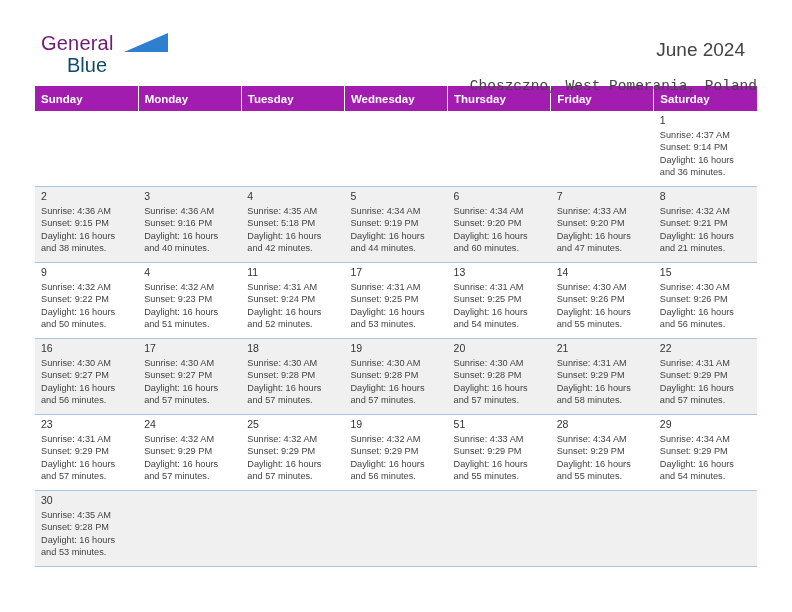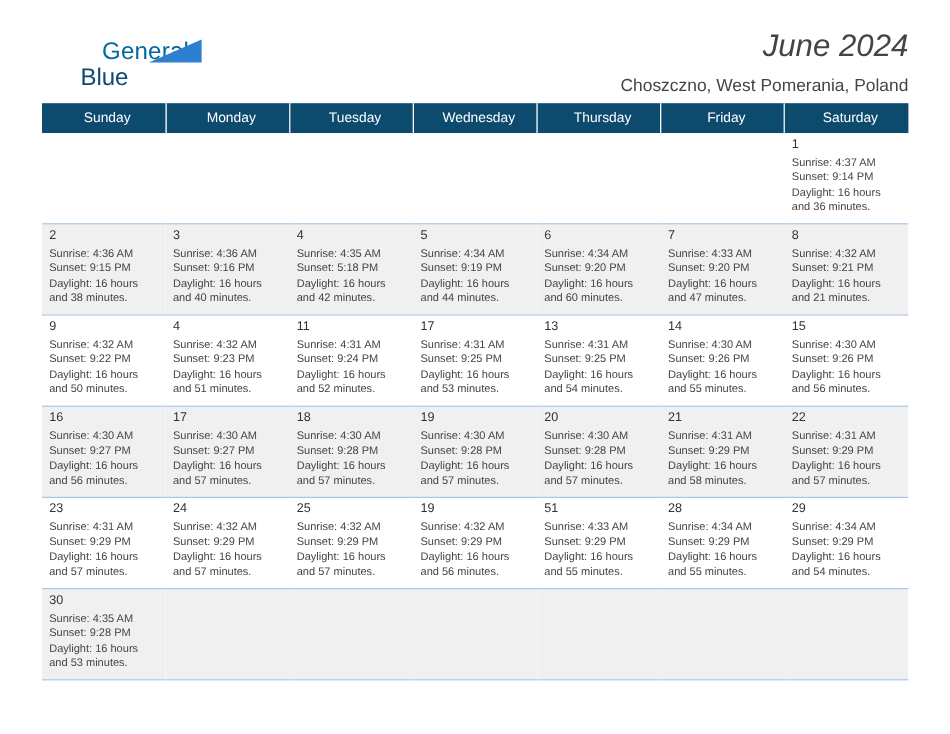--- a/index.html
+++ b/index.html
@@ -28,25 +28,24 @@
   }
   .logo {
     position: absolute;
     left: 6px;
     top: 32px;
     width: 150px;
     height: 50px;
   }
   .logo-general {
     font-size: 20px;
-    color: #0369a1;
+    color: #701a75;
     letter-spacing: 0.2px;
     line-height: 22px;
     font-family: "Liberation Sans", sans-serif;
-    margin-left: 44px;
   }
   .logo-blue {
     font-size: 20px;
     color: #0c4a6e;
     line-height: 22px;
     margin-left: 26px;
     display: block;
   }
   .logo-flag {
     position: absolute;
@@ -58,45 +57,45 @@
     border-width: 0 0 19px 44px;
     border-color: transparent transparent #2f7fd0 transparent;
   }
   .title-block {
     position: absolute;
     right: 0;
     top: 22px;
     text-align: right;
   }
   .month-title {
-    font-size: 26px;
+    font-size: 19px;
     color: #444444;
     line-height: 32px;
     font-weight: normal;
-    margin: 0;
-    font-style: italic;
+    margin: 12px;
   }
   .location {
     font-size: 14.5px;
     color: #444444;
     margin-top: 10px;
+    font-family: Liberation Mono, monospace;
   }
   
   table.calendar {
     border-collapse: collapse;
     width: 722px;
     margin-top: 14px;
     table-layout: fixed;
   }
   table.calendar th {
-    background: #0c4a6e;
+    background: #a21caf;
     color: #ffffff;
     font-size: 11.5px;
-    font-weight: normal;
-    text-align: center;
+    font-weight: bold;
+    text-align: left;
     padding: 5px 0 5px 6px;
     height: 15px;
     border-right: 1px solid #ffffff;
   }
   table.calendar th:last-child {
     border-right: none;
   }
   table.calendar td {
     vertical-align: top;
     height: 68px;

